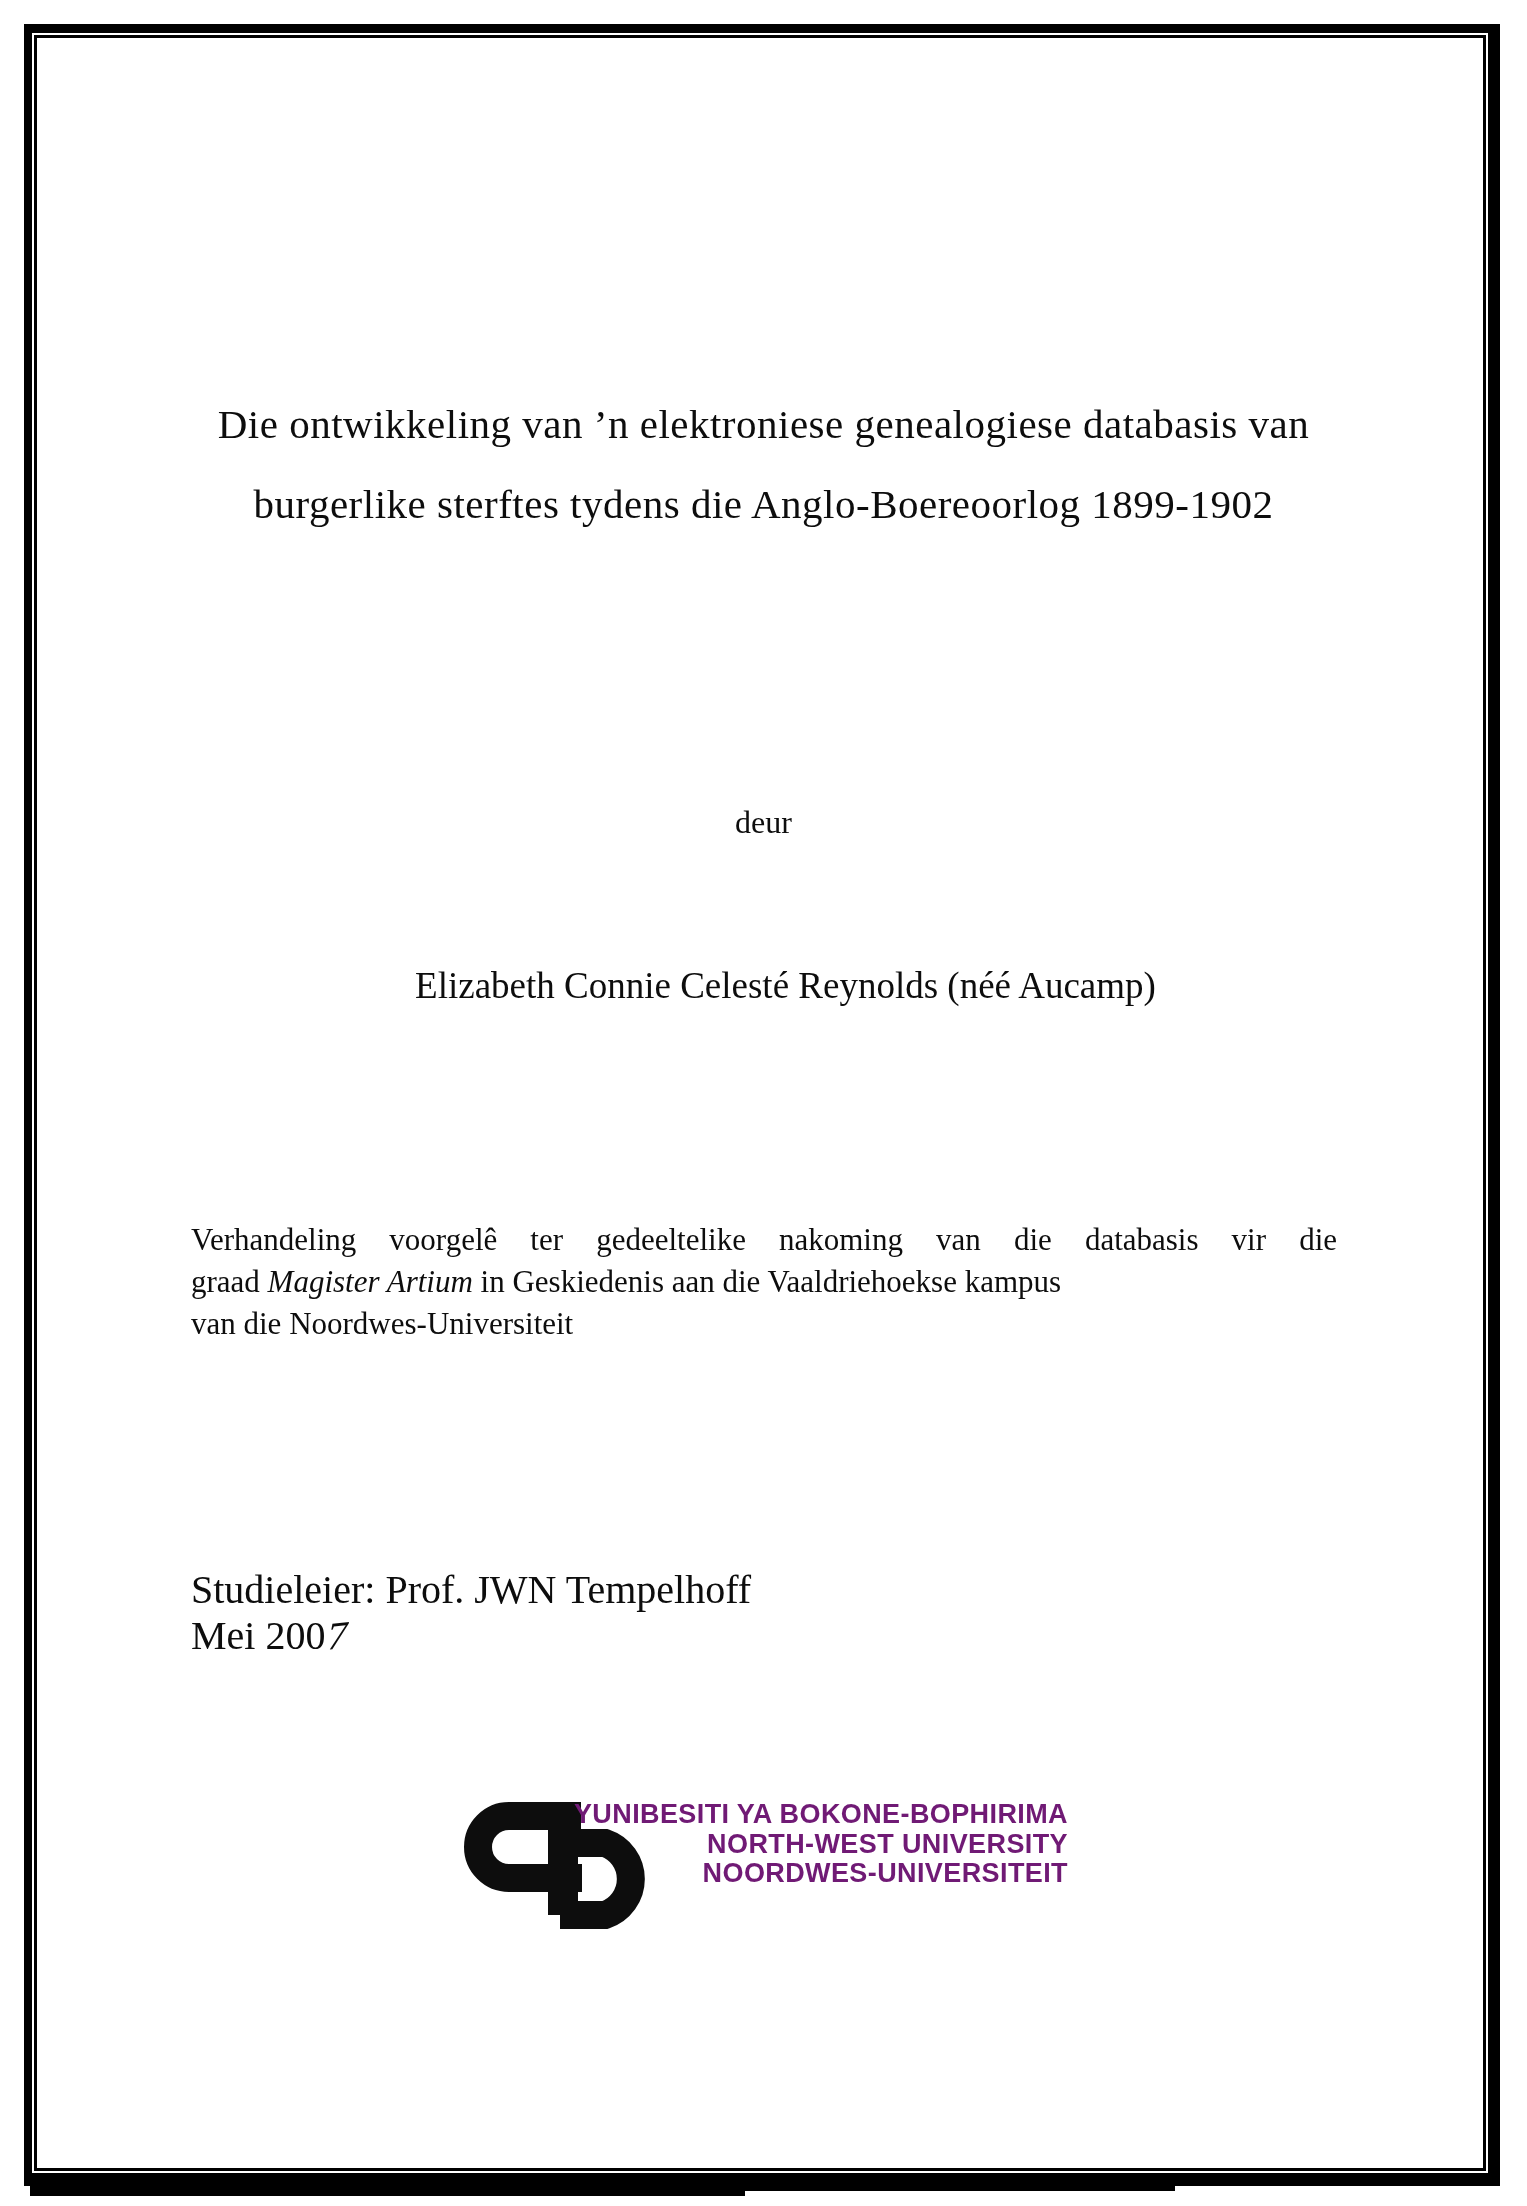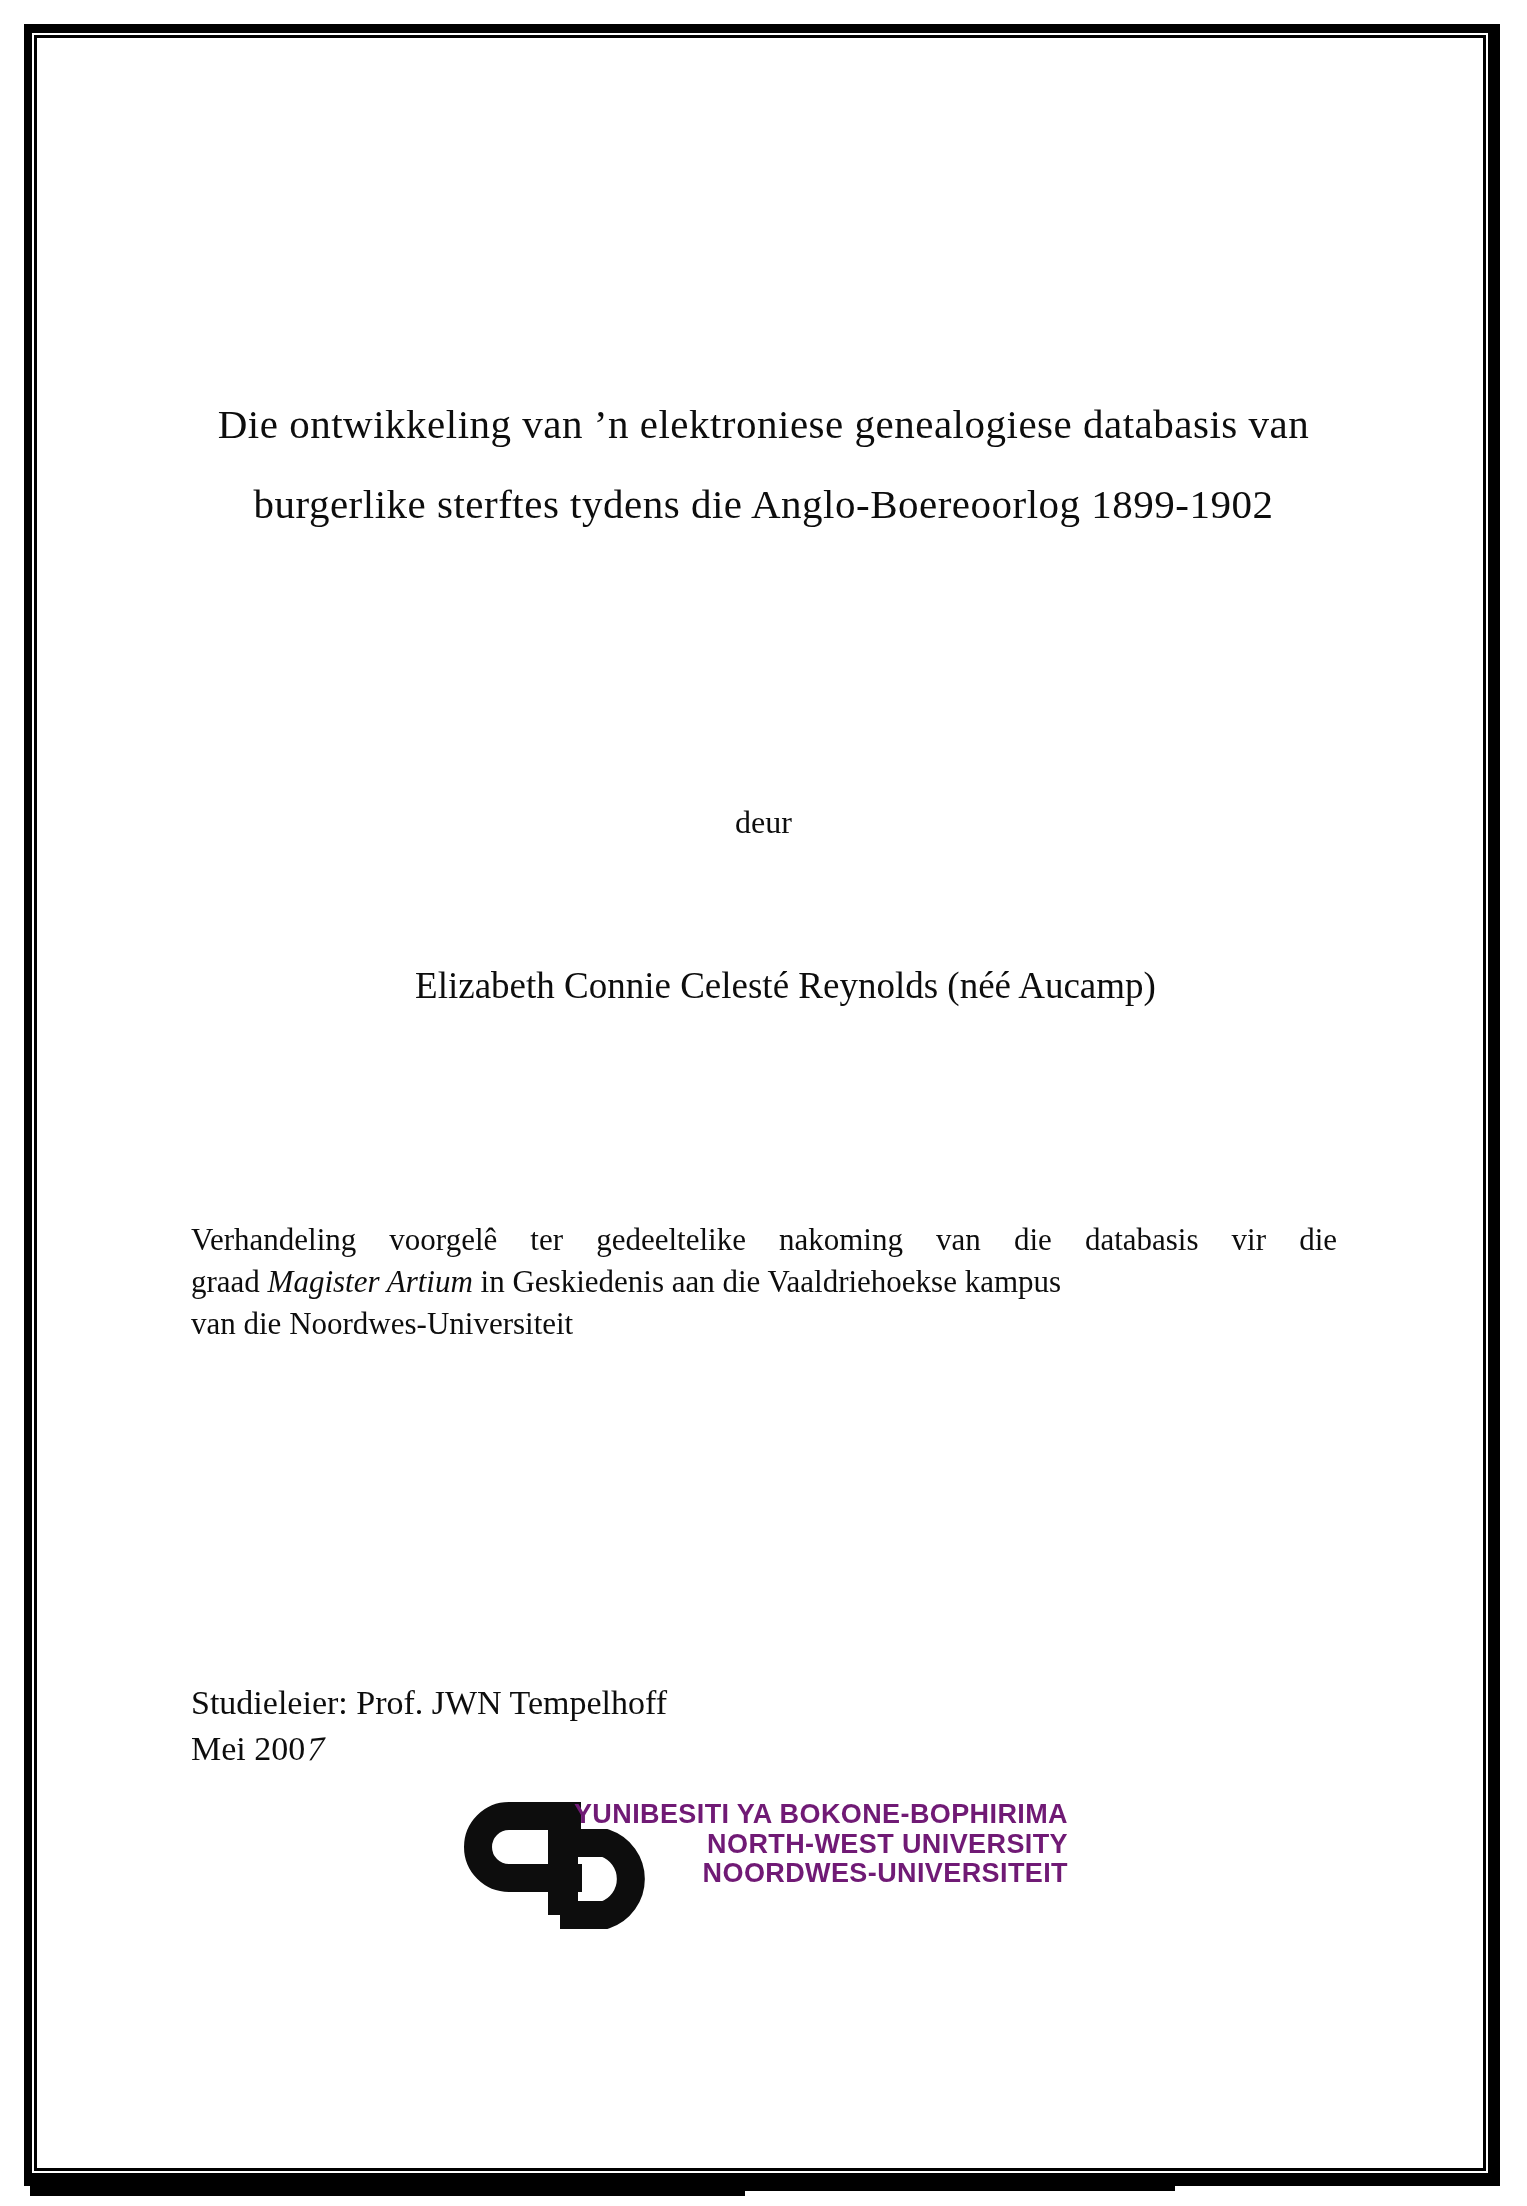--- a/index.html
+++ b/index.html
@@ -73,22 +73,22 @@
   .statement-line2 {
     white-space: pre;
     font-family: Liberation Serif, serif;
   }
   .statement-line2 .it {
     font-style: italic;
   }
   .footer-block {
     position: absolute;
     left: 191px;
-    top: 1680px;
-    font-size: 34px;
+    top: 1567px;
+    font-size: 40px;
     line-height: 46px;
   }
   .date-suffix {
     display: inline-block;
     transform: skewX(-16deg) rotate(-6deg);
     transform-origin: 50% 80%;
   }
   
   .logo-mark {
     position: absolute;

